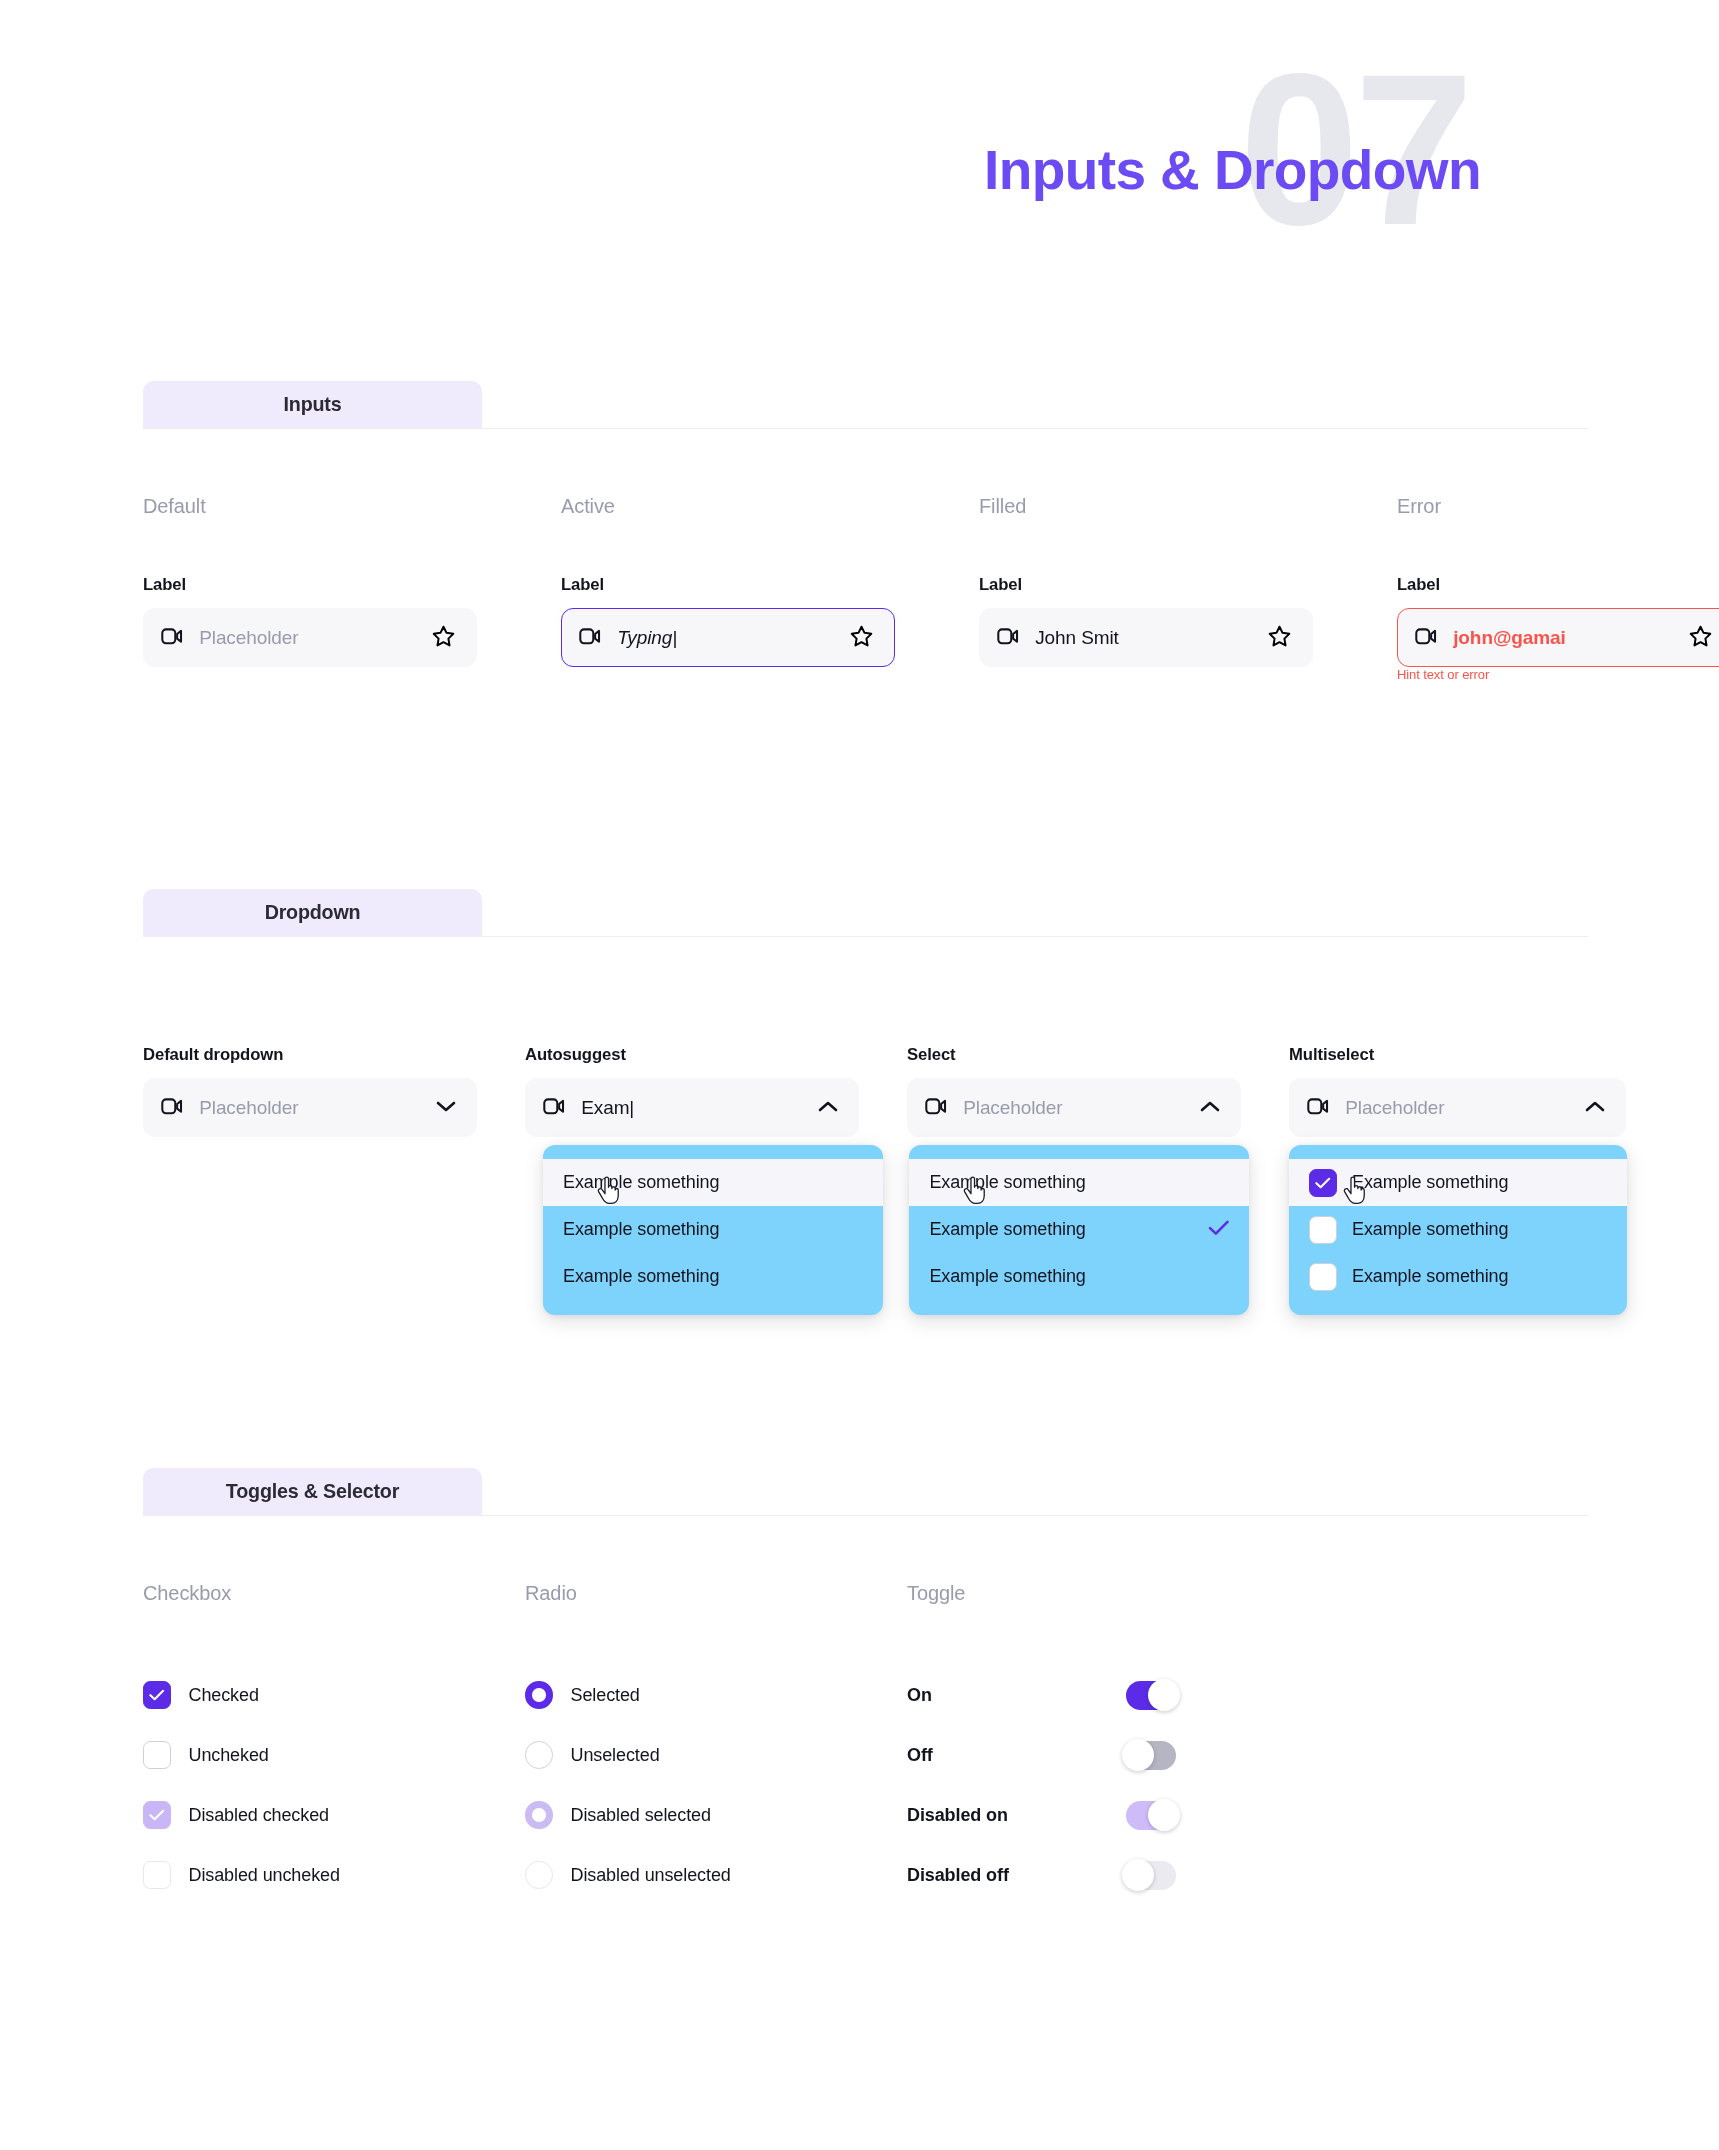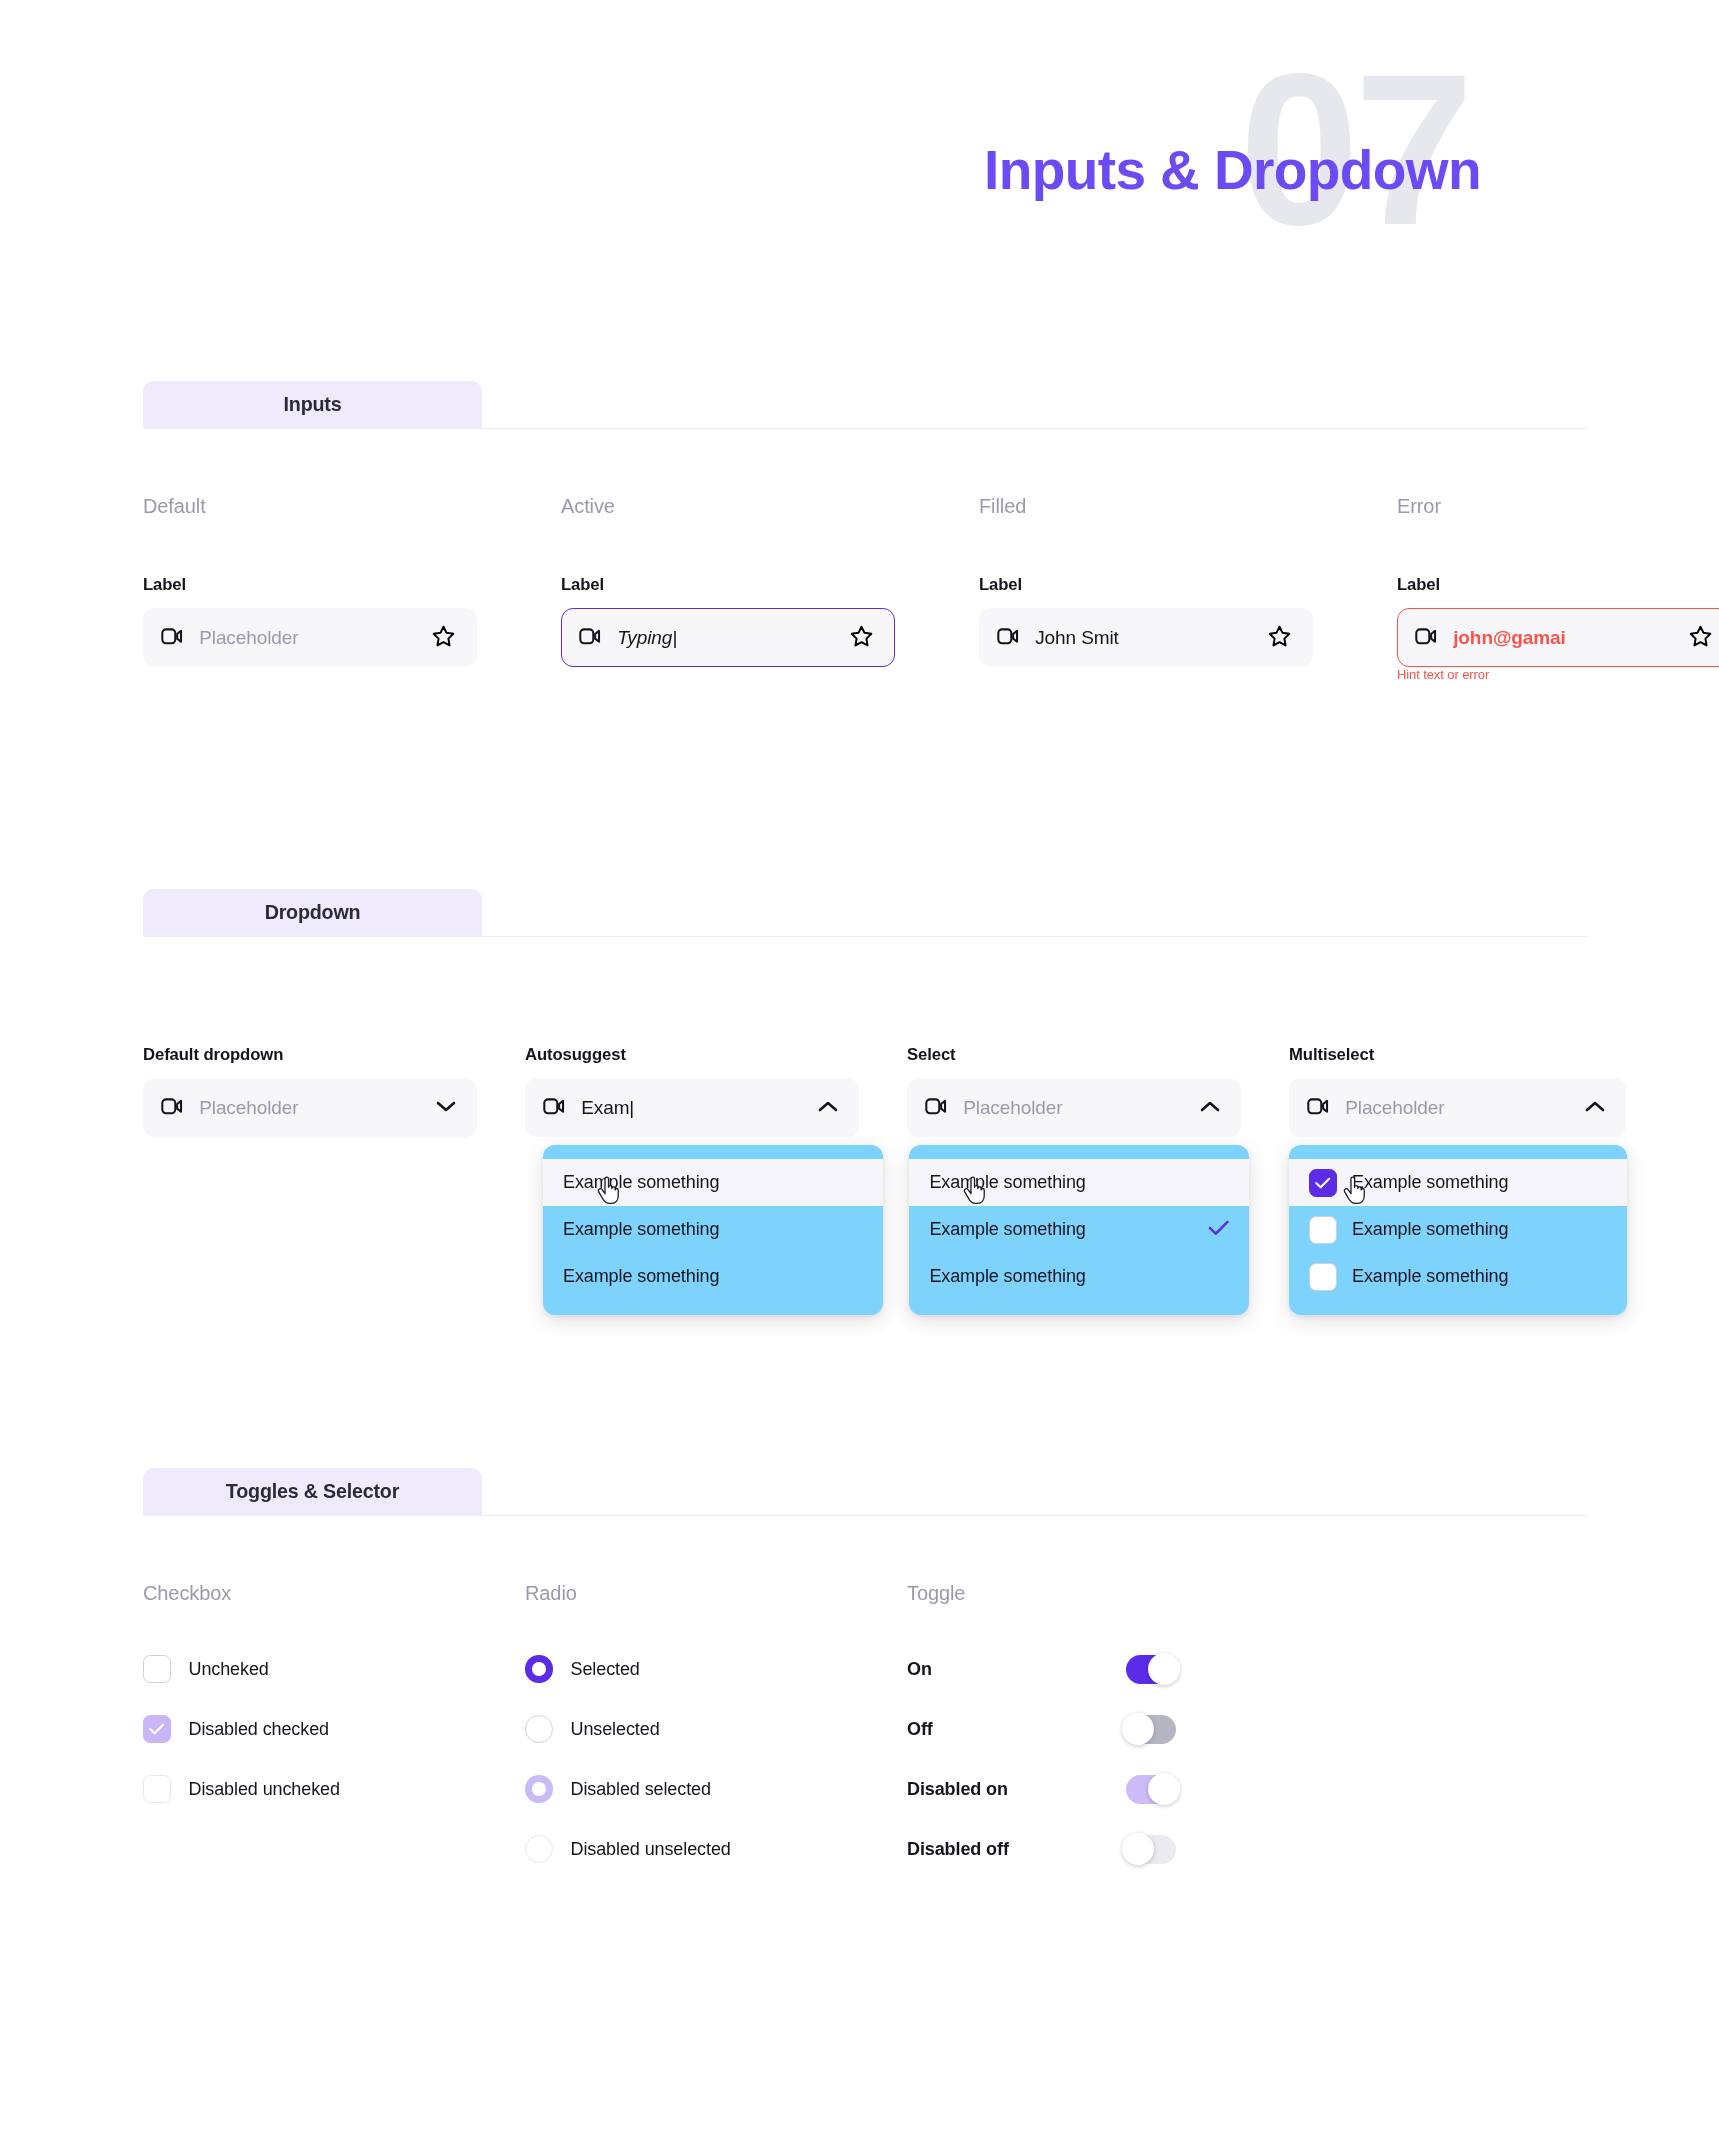--- a/index.html
+++ b/index.html
@@ -241,21 +241,21 @@
     font-size: 18px;
     color: #14141F;
     flex: 1;
     letter-spacing: -0.1px;
     font-weight: bold;
   }
   .group-head {
     font-size: 20px;
     color: #9A9AAE;
     letter-spacing: -0.1px;
-    margin-bottom: 34px;
+    margin-bottom: 60px;
   }
 </style>
 </head>
 <body>
 
 <div class="header">
   <div class="header-number">07</div>
   <div class="header-title">Inputs &amp; Dropdown</div>
 </div>
 
@@ -505,20 +505,28 @@
     <div class="section-tab">
       <span class="section-tab-label">Toggles &amp; Selector</span>
     </div>
   </div>
 
   <div class="cols" style="top:113px; position:absolute; left:0;">
 
     <div class="col">
       <div class="group-head">Checkbox</div>
 
+      <div class="sel-row">
+        <span class="cb checked">
+          <svg width="15.5" height="12" viewBox="0 0 22 16">
+              <path d="M2 8.3L8 14 20 2" fill="none" stroke="#fff" stroke-width="3" stroke-linecap="round" stroke-linejoin="round"></path>
+            </svg>
+        </span>
+        <span class="sel-label">Checked</span>
+      </div>
 
       <div class="sel-row">
         <span class="cb"></span>
         <span class="sel-label">Uncheked</span>
       </div>
 
       <div class="sel-row">
         <span class="cb disabled-checked">
           <svg width="15.5" height="12" viewBox="0 0 22 16">
               <path d="M2 8.3L8 14 20 2" fill="none" stroke="#fff" stroke-width="3" stroke-linecap="round" stroke-linejoin="round"></path>

